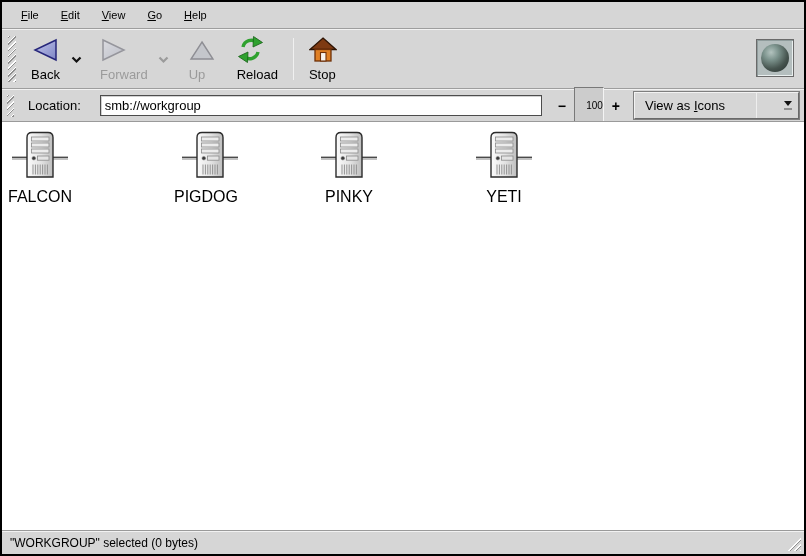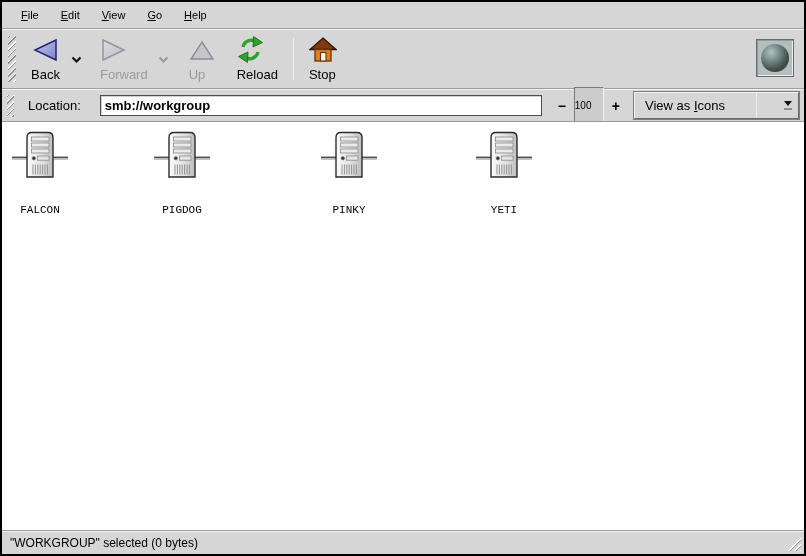--- a/index.html
+++ b/index.html
@@ -71,26 +71,26 @@
     height:31px; display:flex; align-items:center;
     padding:0 5px; flex:0 0 auto;
   }
   .locationbar .grip { height:22px; }
   .loc-label { font-size:13px; margin-left:14px; margin-right:19px; }
   .loc-input {
     width:505px; height:21px;
     border:1px solid #4c4c4c;
     box-shadow:inset 1px 1px 0 rgba(0,0,0,.18);
     background:#fff; font-family:"Liberation Sans", sans-serif;
-    font-size:13px; padding:0 4px; outline:none;font-weight:bold;
+    font-size:13px; padding:0 4px; outline:none;
   }
   .zoomctl { display:flex; align-items:center; margin-left:14px; }
   .zoom-glyph { font-size:14px; font-weight:bold; padding:0 2px; cursor:default; line-height:1; }
   .zoom-level {
-    margin:0 6px; width:30px; text-align:left; font-size:10px;
+    margin:0 6px; width:30px; text-align:right; font-size:10px;
     background:#cccccc; padding:12px 0;
     border:1px solid; border-color:#787878 #f4f4f4 #f4f4f4 #787878;
   }
   .view-select {
     margin-left:12px; height:27px; display:flex; align-items:center;
     background:#d6d6d6;
     border:1px solid; border-color:#f2f2f2 #696969 #696969 #f2f2f2;
     box-shadow:0 0 0 1px #7e7e7e;
     gap:21px;
   }
@@ -103,22 +103,22 @@
     border-top:5px solid #111;
   }
   .optarrow .bar { width:8px; height:2px; background:#8f8f8f; margin-top:2px; }
 
   
   .content {
     flex:1 1 auto; background:#fff; position:relative;
     border-top:1px solid #9a9a9a;
   }
   .server-item { position:absolute; top:9px; width:80px; text-align:center; }
-  .server-item .slabel { font-size:11px; margin-top:19px; color:#000;font-family:Liberation Mono, monospace; }
-  .si-0 { left:-2px; } .si-1 { left:140px; } .si-2 { left:307px; } .si-3 { left:462px; }
+  .server-item .slabel { font-size:16px; margin-top:3px; color:#000; }
+  .si-0 { left:-2px; } .si-1 { left:156px;text-align:right; } .si-2 { left:307px; } .si-3 { left:462px; }
 
   
   .statusbar {
     height:24px; flex:0 0 auto; position:relative;
     border-top:1px solid #9a9a9a;
     box-shadow:inset 0 1px 0 #f2f2f2;
     display:flex; align-items:center; padding:0 8px;
     font-size:12px;
   }
   .resize-grip {

